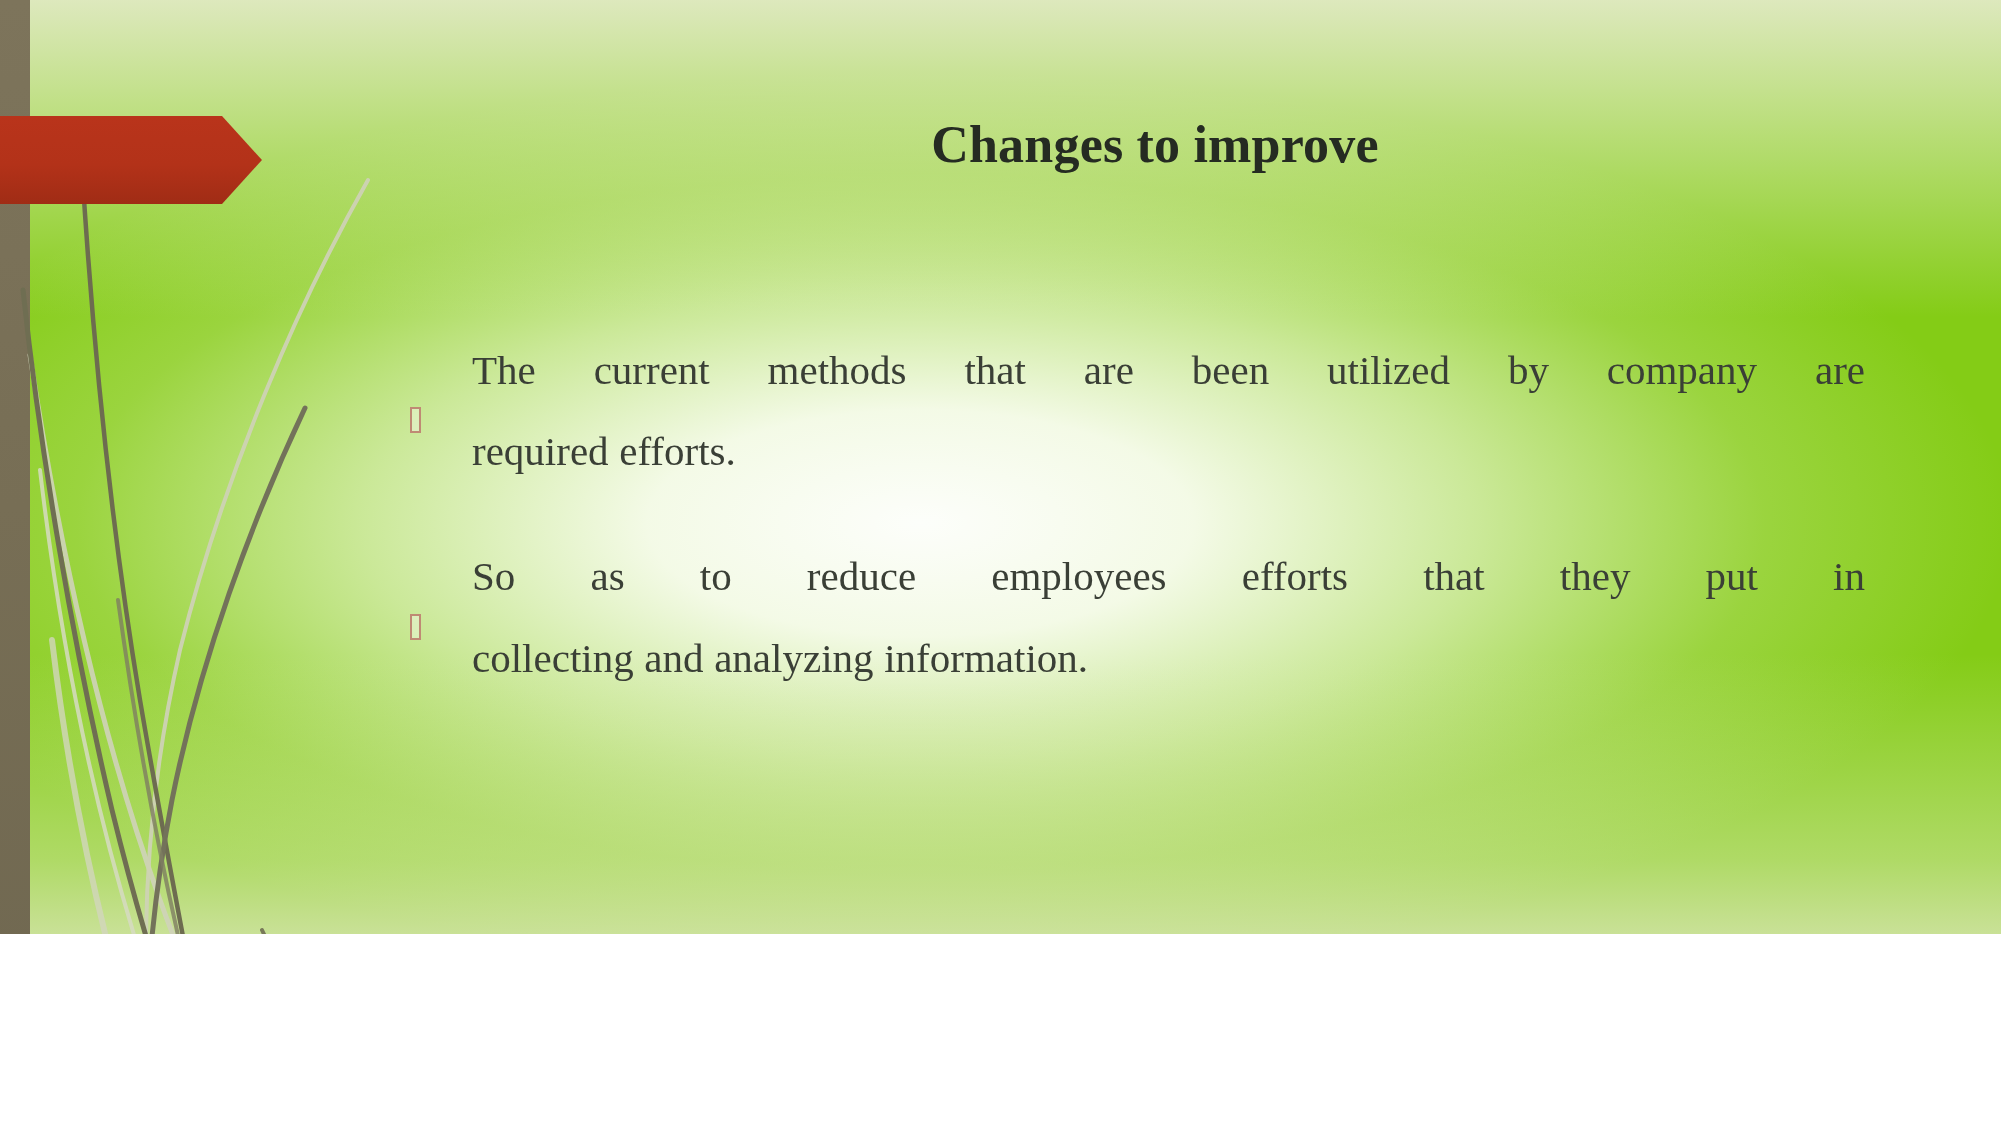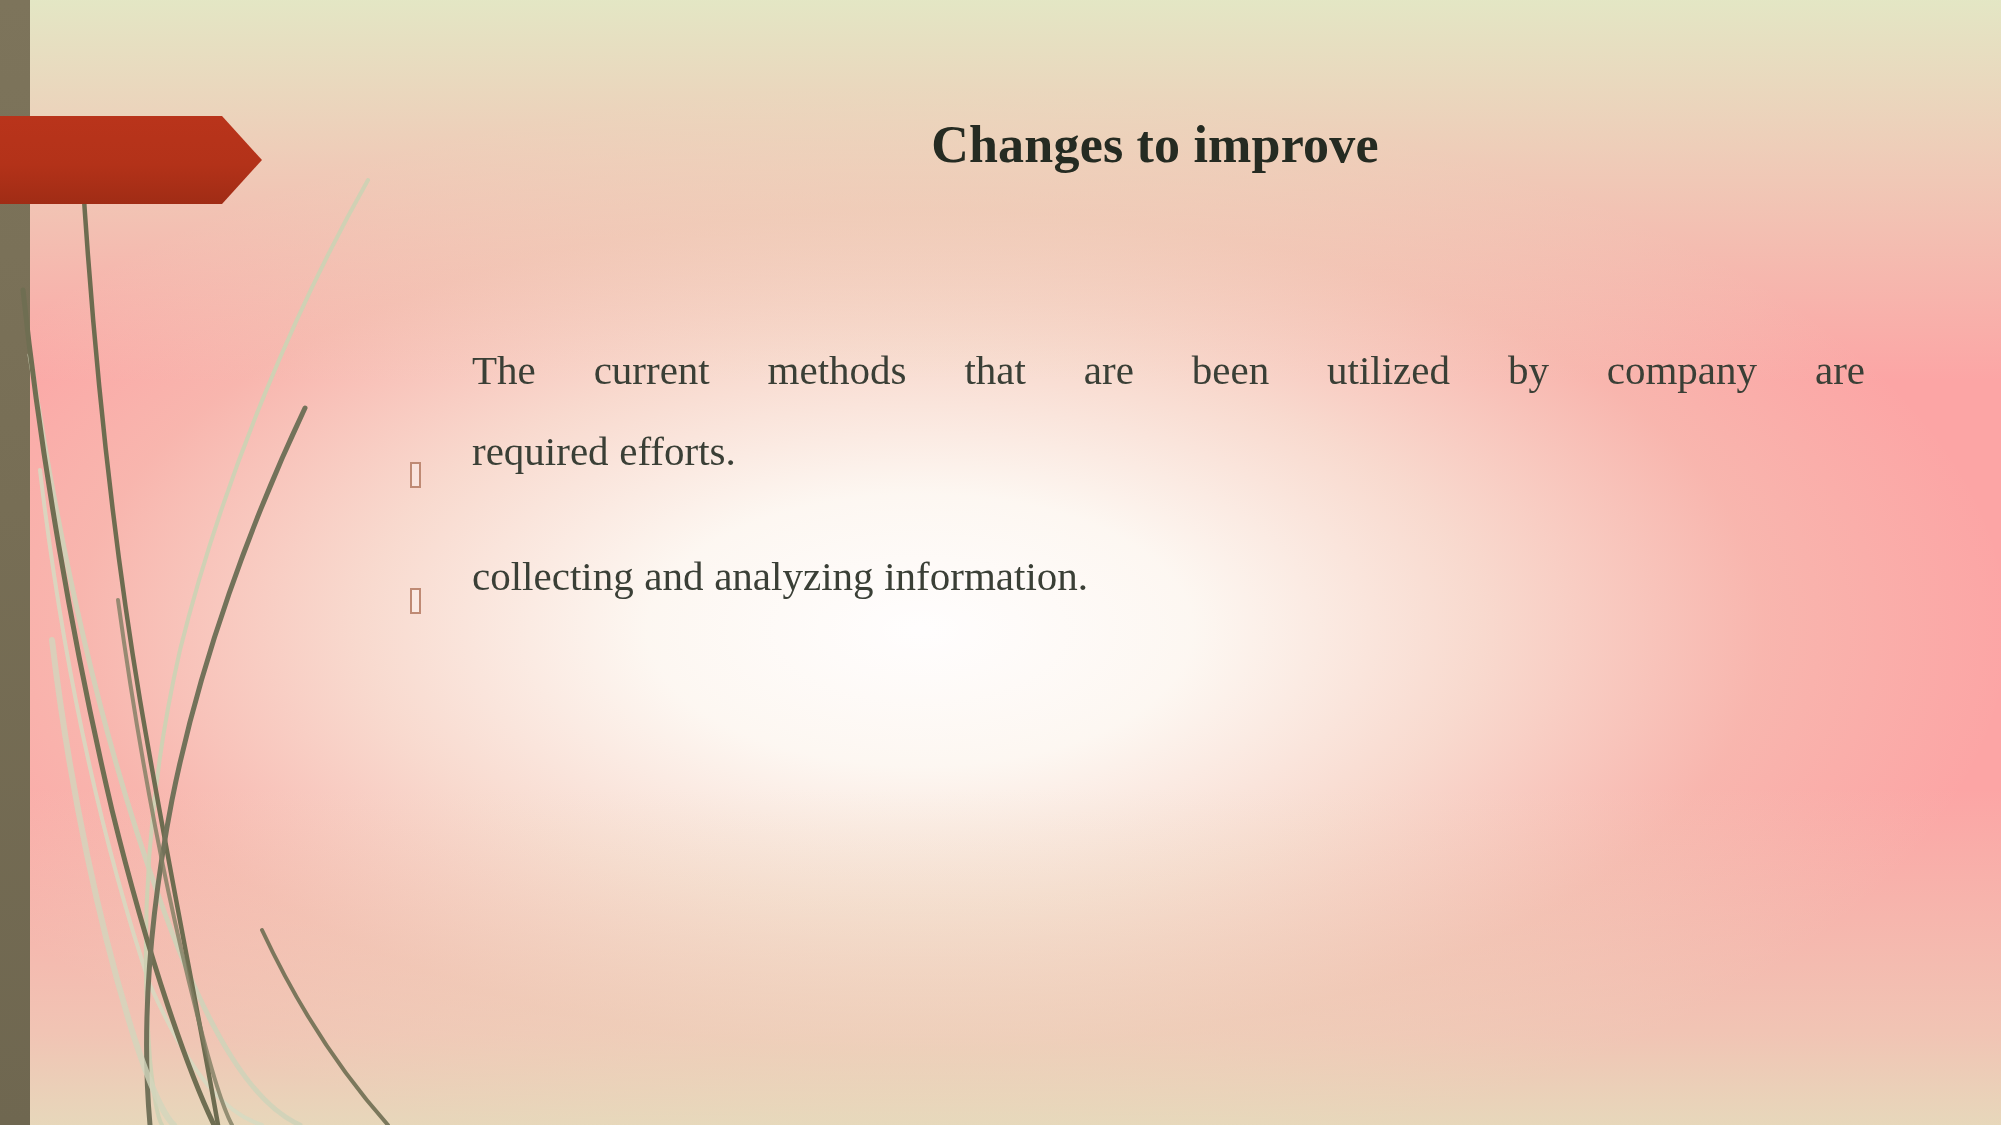--- a/index.html
+++ b/index.html
@@ -4,25 +4,25 @@
 <title>Changes to improve</title>
 <style>
   html, body {
     margin: 0;
     padding: 0;
     background: #ffffff;
   }
   .slide {
     position: relative;
     width: 2001px;
-    height: 1125px;
+    height: 934px;
     overflow: hidden;
     font-family: "Liberation Serif", "DejaVu Serif", serif;
     
-    background: #fca5a5;
+    background: #84cc16;
   }
   
   .bg-radial {
     position: absolute;
     inset: 0;
     background:
       radial-gradient(ellipse 62% 55% at 46% 56%,
         rgba(255,255,255,0.98) 0%,
         rgba(253,254,248,0.92) 22%,
         rgba(246,250,232,0.62) 45%,
@@ -84,21 +84,21 @@
 
   
   .body-wrap {
     position: absolute;
     left: 410px;
     top: 330px;
     width: 1455px;
   }
   .bullet-row {
     display: flex;
-    align-items: flex-end;
+    align-items: center;
     margin-bottom: 44px;
     font-family: Liberation Serif, serif;
   }
   .bullet-row:last-child { margin-bottom: 0; }
   .bullet-mark {
     flex: 0 0 auto;
     width: 18px;
     margin-top: 22px;
     margin-right: 44px;
     font-size: 26px;
@@ -186,19 +186,20 @@
       <div class="bullet-mark"><span class="tofu"></span></div>
       <div class="bullet-text">
         <span class="jline">The current methods that are been utilized by company are</span>
         <span class="jline last">required efforts.</span>
       </div>
     </div>
 
     <div class="bullet-row">
       <div class="bullet-mark"><span class="tofu"></span></div>
       <div class="bullet-text">
+        <span class="jline">So as to reduce employees efforts that they put in</span>
         <span class="jline last">collecting and analyzing information.</span>
       </div>
     </div>
 
   </div>
 
 </div>
 
 </body></html>

